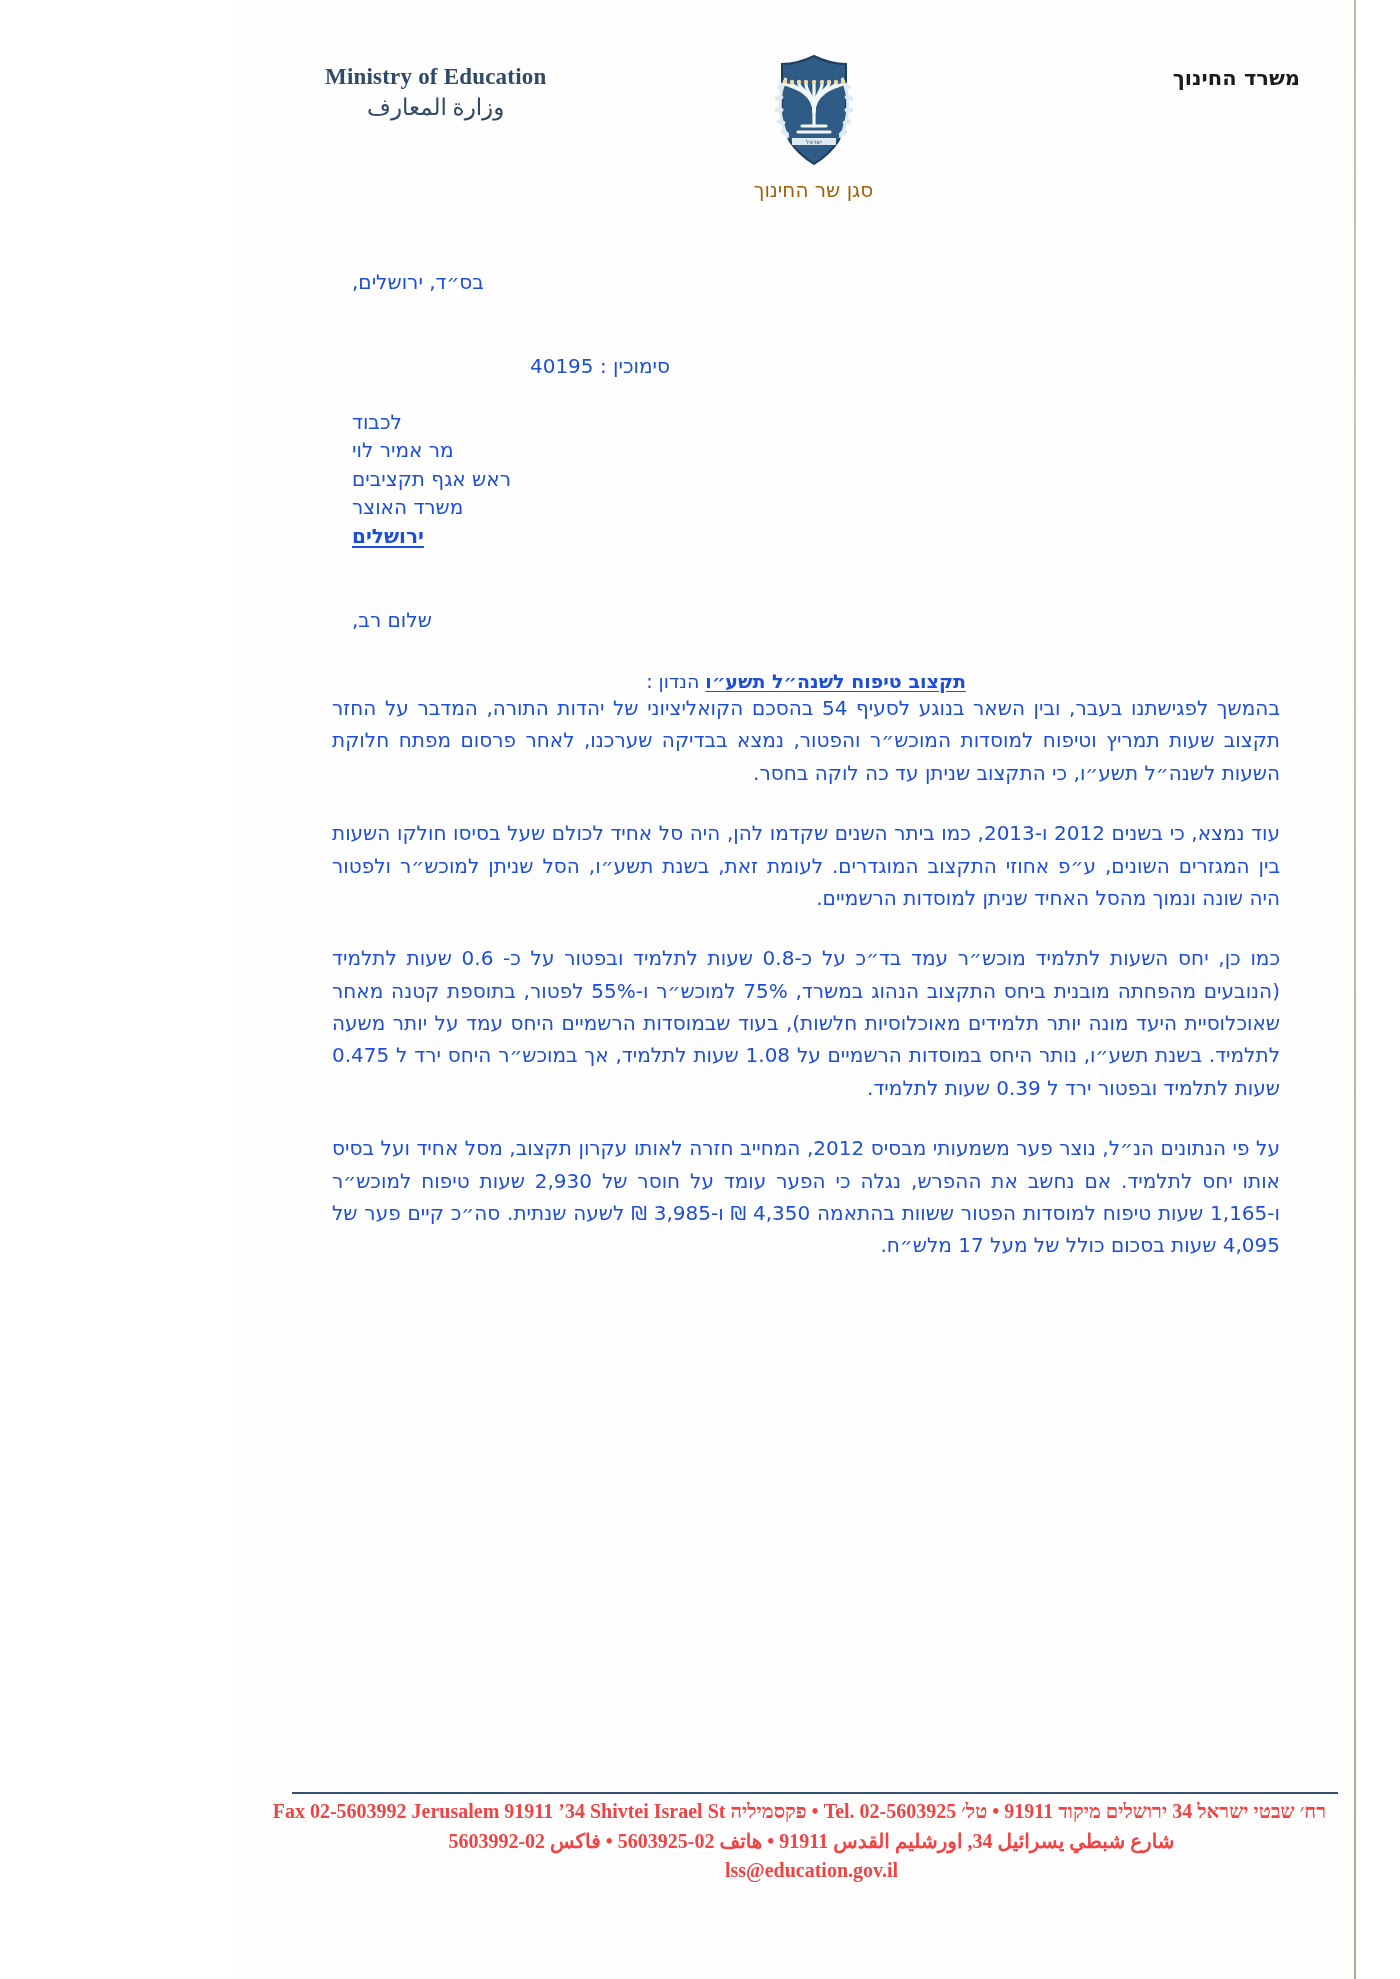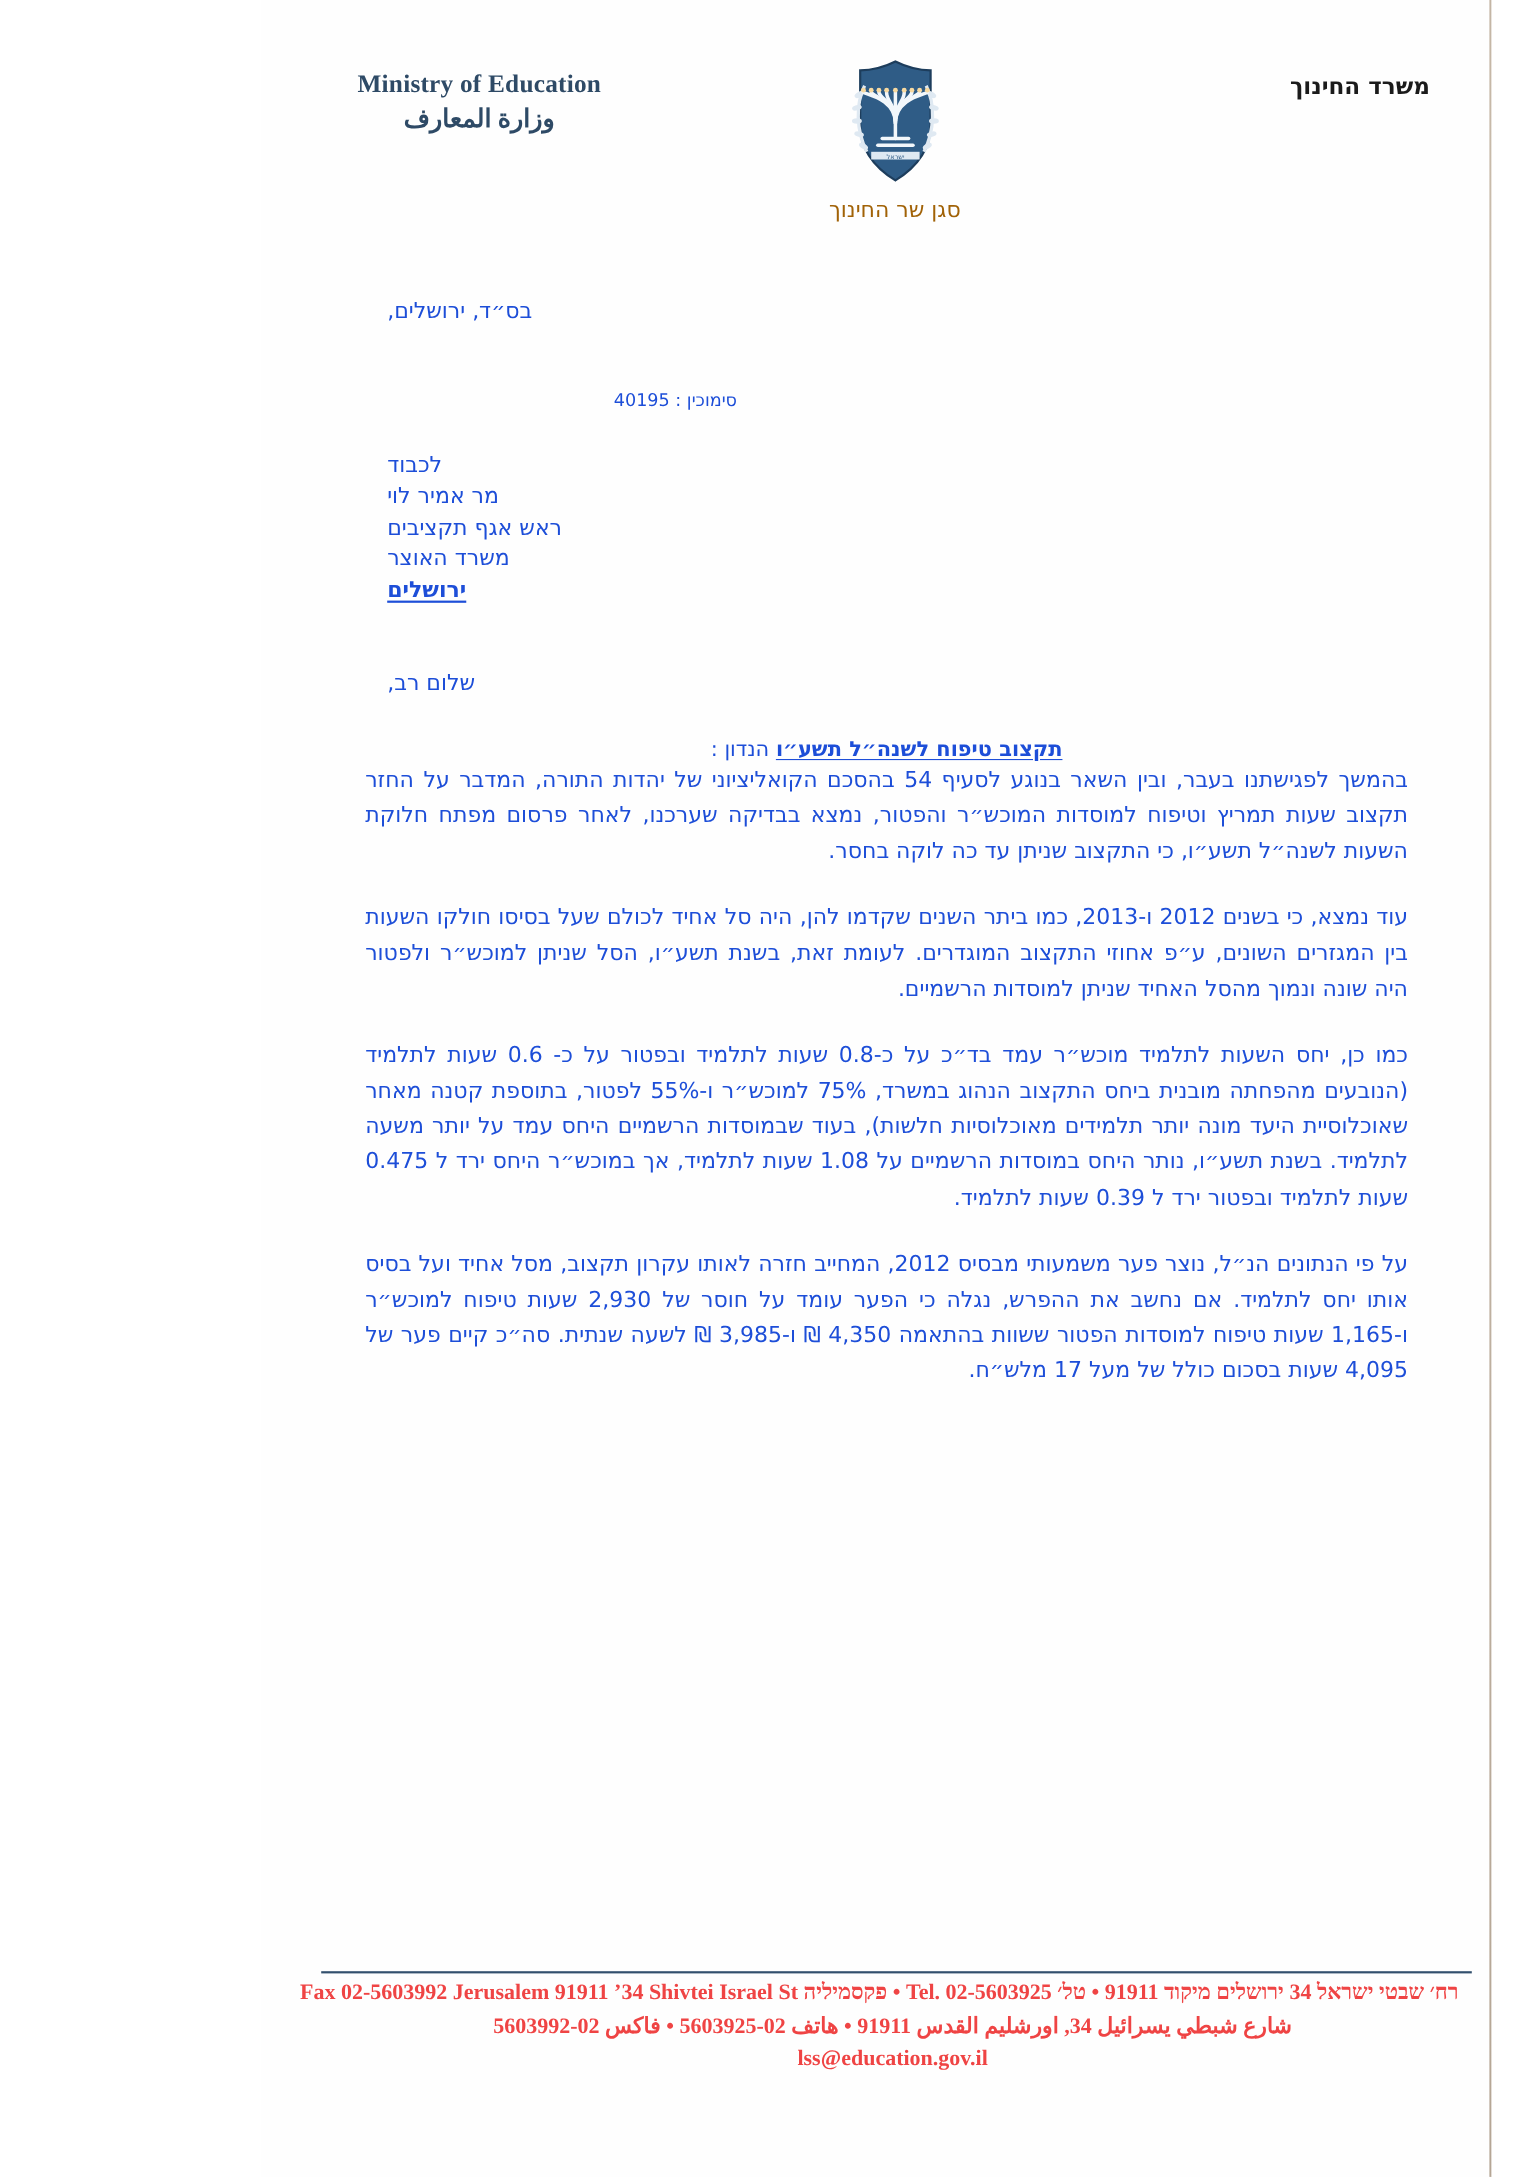--- a/index.html
+++ b/index.html
@@ -54,21 +54,21 @@
     font-family: "Liberation Serif", serif;
   }
   .hdr-left .en {
     font-size: 23px;
     font-weight: bold;
     letter-spacing: .2px;
     white-space: nowrap;
   }
   .hdr-left .ar {
     font-size: 23px;
-    font-weight: bold;
+    font-weight: normal;
     margin-top: 4px;
     direction: rtl;
   }
   .hdr-right {
     position: absolute;
     right: 30px;
     top: 14px;
     font-size: 21px;
     font-weight: bold;
     color: #1b1b1b;
@@ -120,21 +120,21 @@
 
   .ref-row {
     position: relative;
     height: 40px;
     margin-bottom: 14px;
   }
   .ref {
     position: absolute;
     right: 610px;
     top: 0;
-    font-size: 16px;
+    font-size: 20px;
     white-space: nowrap;
     direction: rtl;
   }
 
   .addressee {
     text-align: left;
     font-size: 20px;
     line-height: 1.42;
     padding-left: 20px;
     margin-bottom: 58px;

